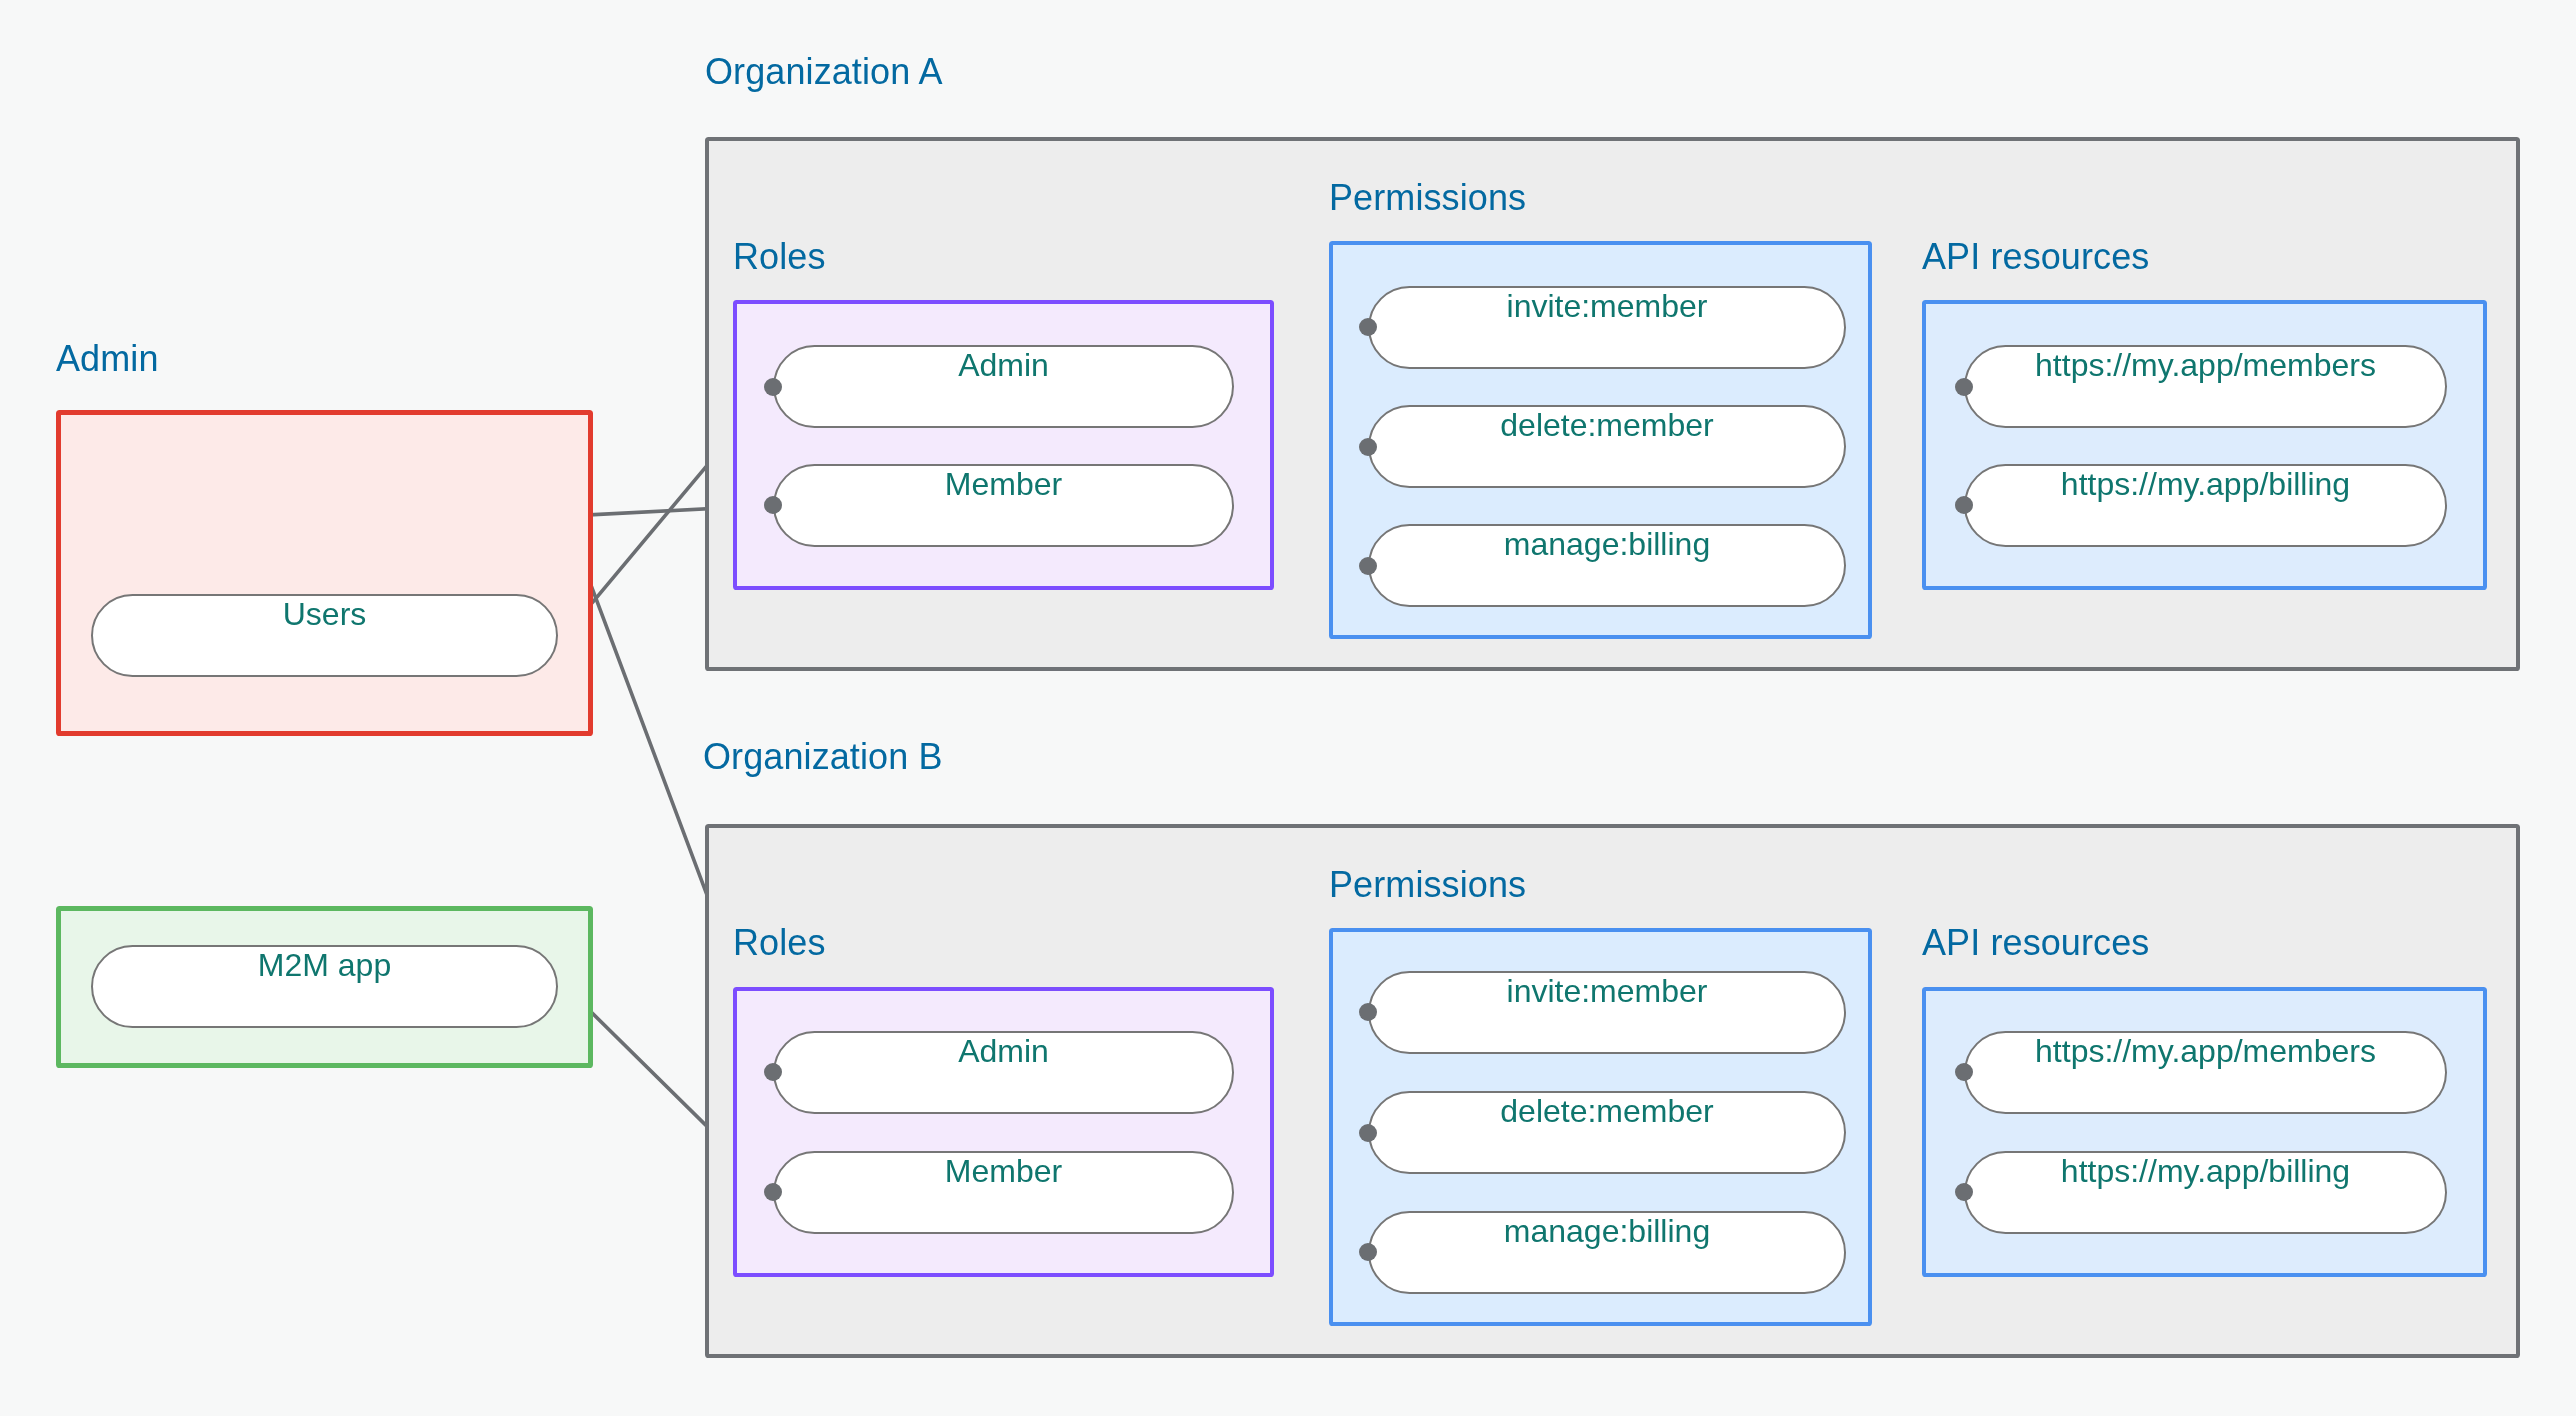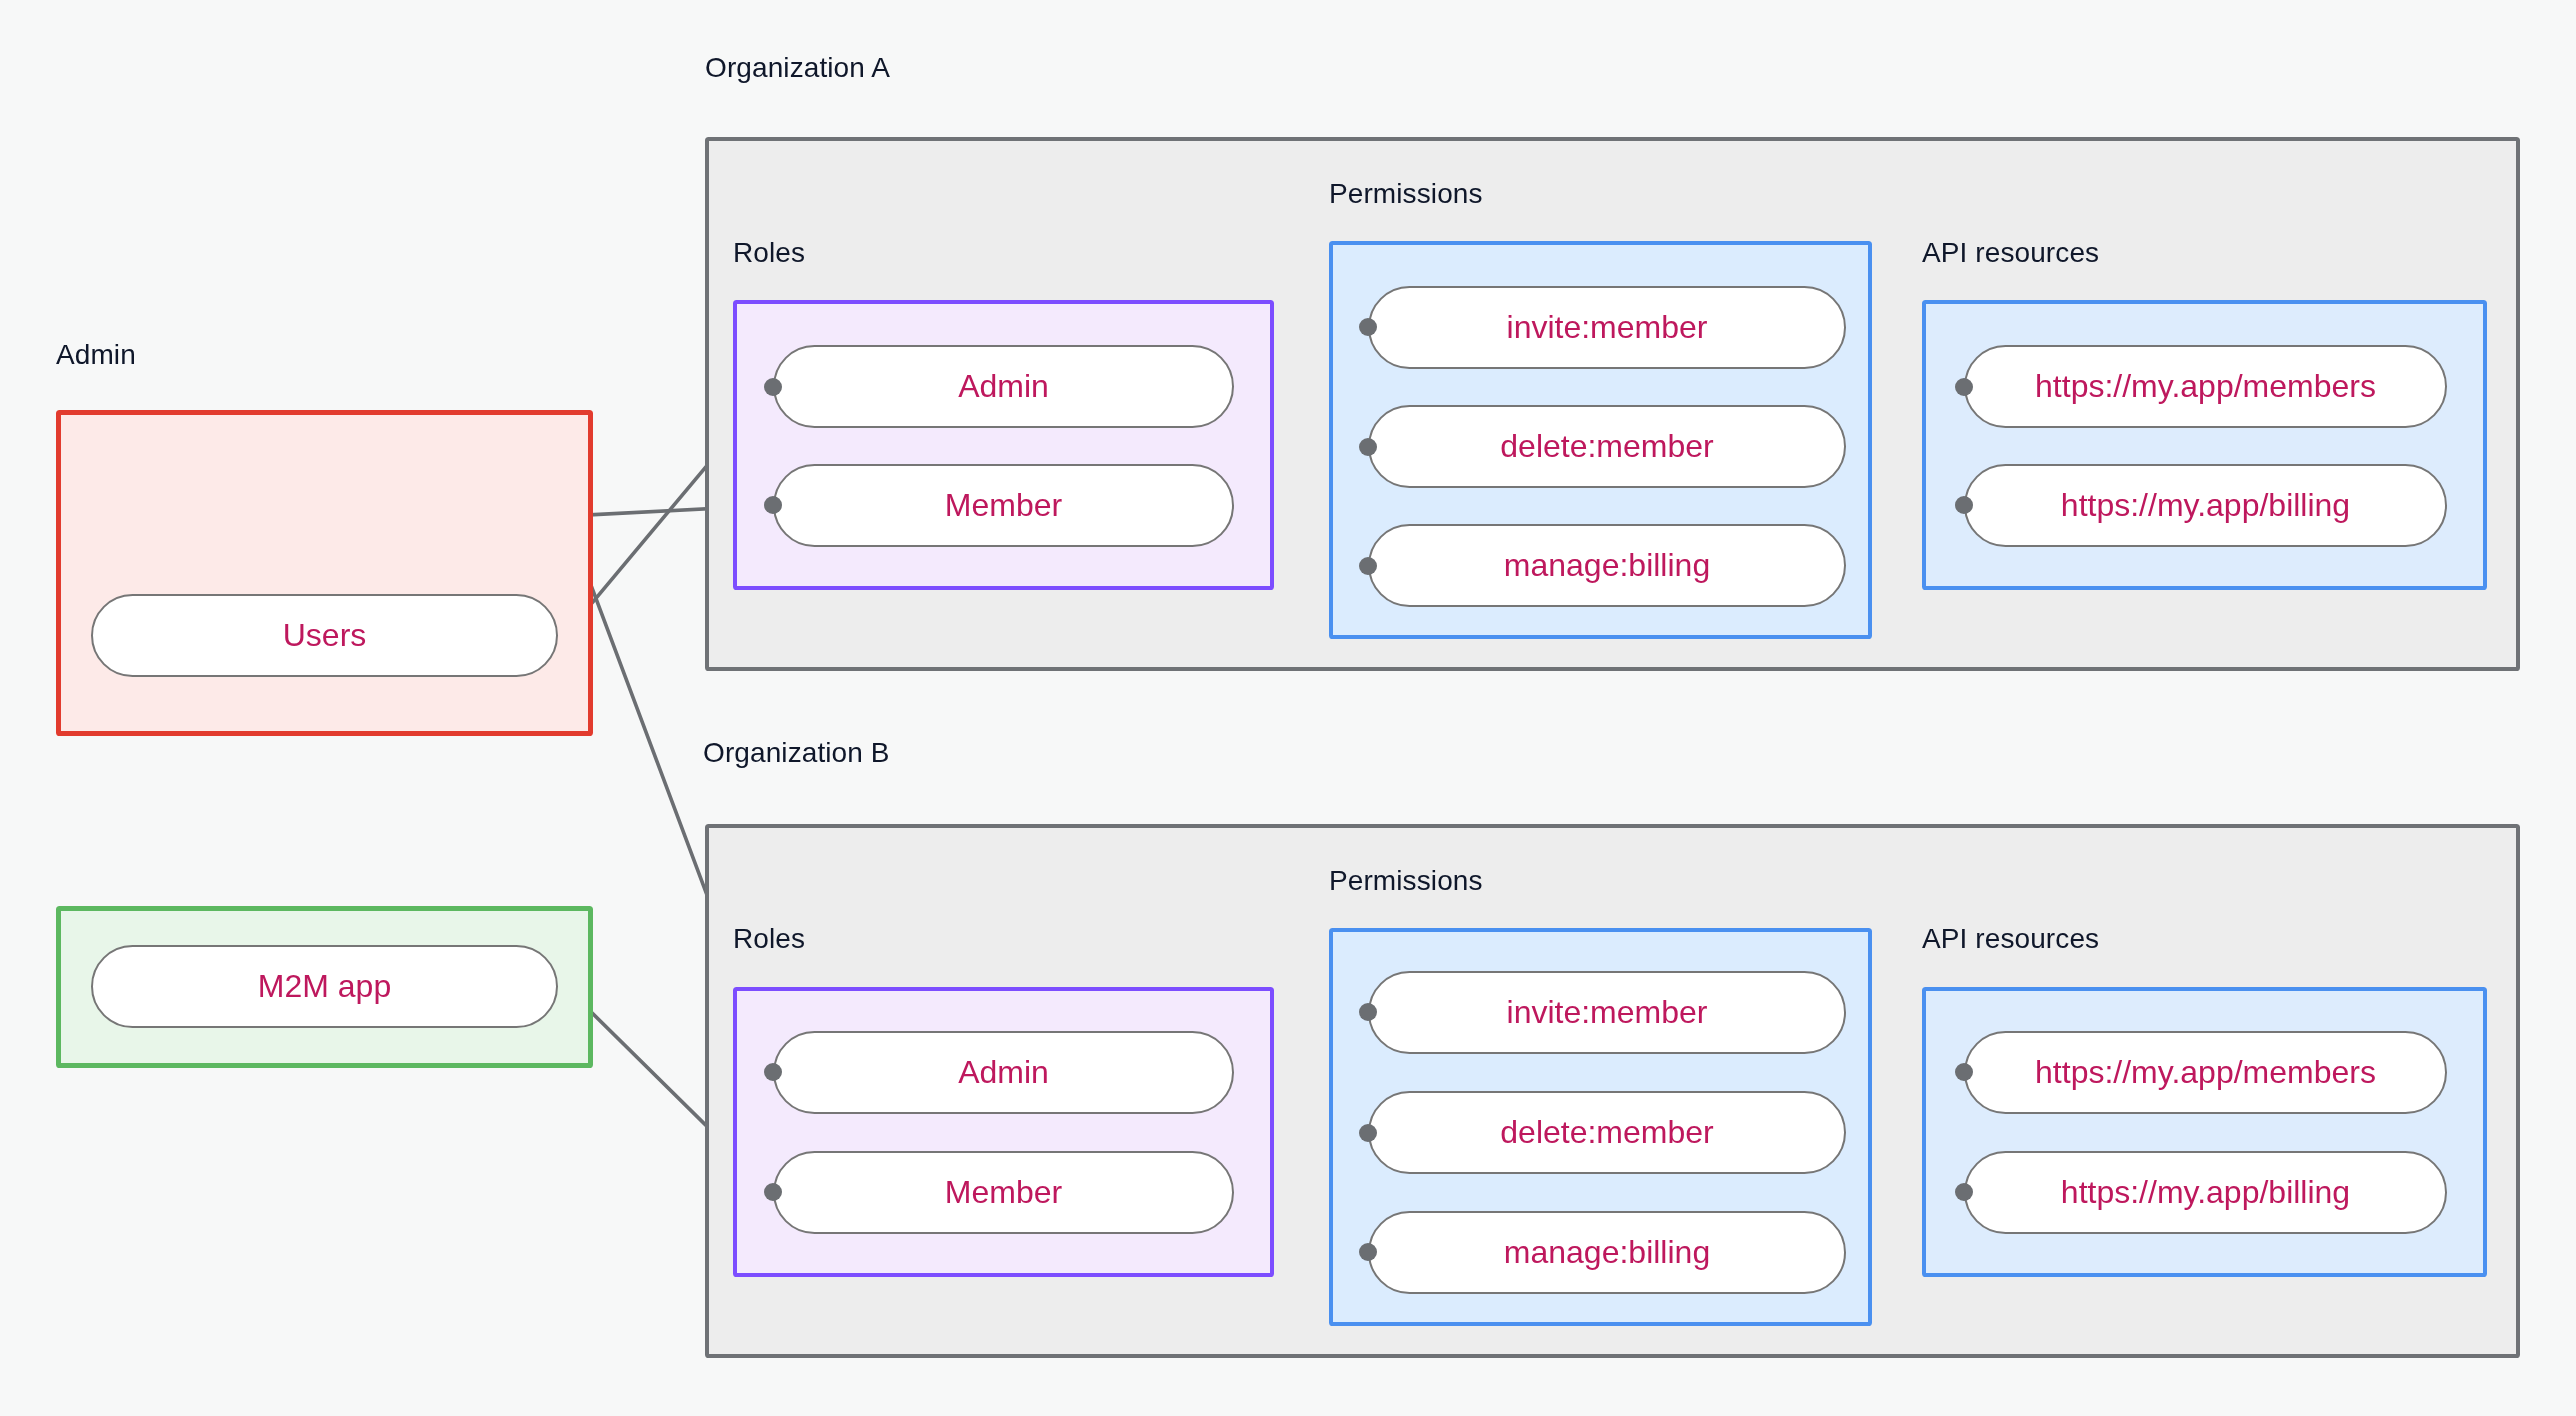--- a/index.html
+++ b/index.html
@@ -28,23 +28,23 @@
     position: absolute;
     left: 0; top: 0;
     width: 2576px; height: 1416px;
     z-index: 1;
     pointer-events: none;
   }
 
   
   .group-label {
     position: absolute;
-    font-size: 28px;
+    font-size: 36px;
     line-height: 1;
-    color: #0f172a;
+    color: #0369a1;
     letter-spacing: 0.1px;
     white-space: nowrap;
     z-index: 4;
   }
 
   
   .org-frame {
     position: absolute;
     background: #ededed;
     border: 4.5px solid #6f7276;
@@ -67,24 +67,24 @@
   .cat-api      { background: #ddecfd; border: 4.5px solid #4a90f0; }
 
   
   .pill {
     position: absolute;
     background: #ffffff;
     border: 2.7px solid #767676;
     border-radius: 900px;
     box-sizing: border-box;
     display: flex;
-    align-items: center;
+    align-items: flex-start;
     justify-content: center;
     font-size: 32px;
-    color: #be185d;
+    color: #0f766e;
     white-space: nowrap;
     z-index: 5;
   }
 
   
   .dot {
     position: absolute;
     width: 18px;
     height: 18px;
     margin-left: -9px;

